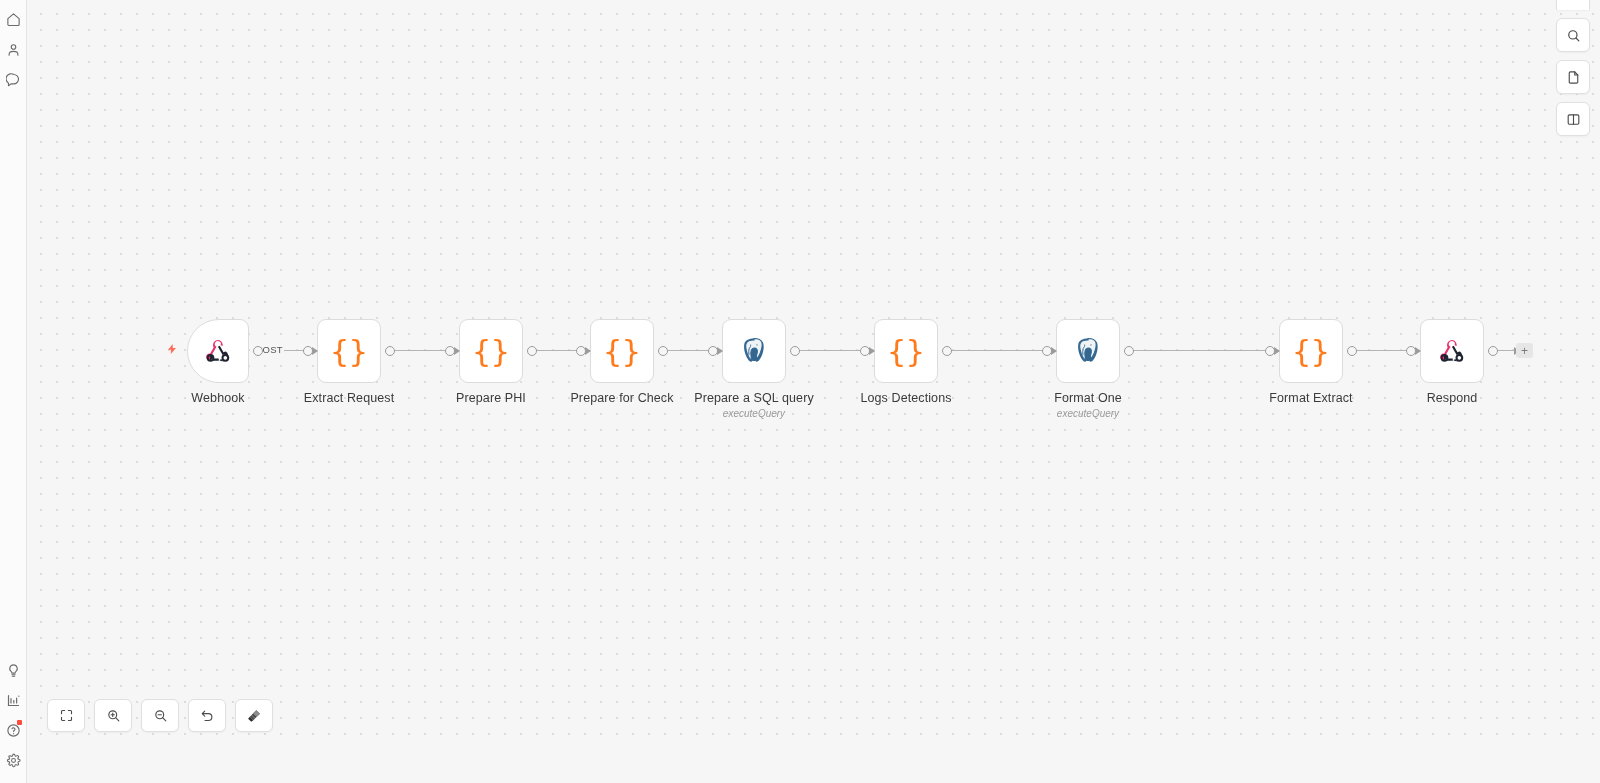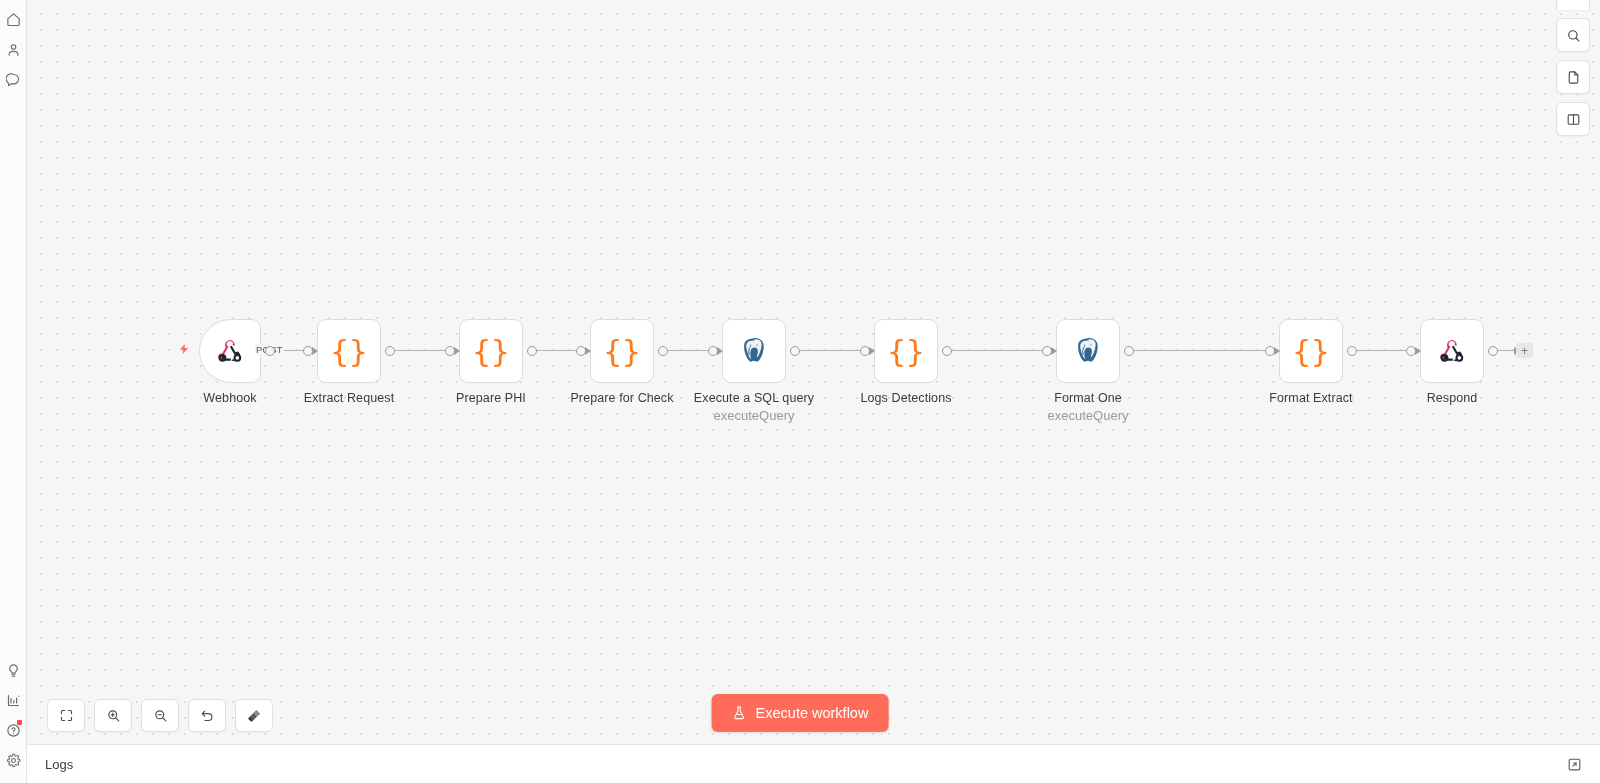--- a/index.html
+++ b/index.html
@@ -66,21 +66,21 @@
     width: 62px;
     border-radius: 32px 9px 9px 32px;
   }
   .node-label {
     position: absolute; top: 72px; left: 50%; transform: translateX(-50%);
     white-space: nowrap; font-size: 12.5px; color: #3b3b3b; text-align: center;
     letter-spacing: .1px;
   }
   .node-sub {
     position: absolute; top: 89px; left: 50%; transform: translateX(-50%);
-    white-space: nowrap; font-size: 13px; color: #9a9a9a; text-align: center;
+    white-space: nowrap; font-size: 10px; color: #9a9a9a; text-align: center; font-style: italic;
   }
   .brace { font-size: 31px; color: #ff7a1a; font-family: "DejaVu Sans Mono", monospace; line-height: 1; font-weight: 400; }
 
   
   .ep {
     position: absolute; top: 50%; width: 10px; height: 10px;
     border: 1.4px solid #9b9b9b; border-radius: 50%; background: #f6f6f6;
     transform: translateY(-50%); z-index: 6;
   }
   .ep.out { right: -15px; }
@@ -221,21 +221,21 @@
     <div class="conn" style="left:359px;width:73px;"></div>
     <div class="conn" style="left:501px;width:62px;"></div>
     <div class="conn" style="left:632px;width:63px;"></div>
     <div class="conn" style="left:764px;width:83px;"></div>
     <div class="conn" style="left:916px;width:113px;"></div>
     <div class="conn" style="left:1098px;width:154px;"></div>
     <div class="conn" style="left:1321px;width:72px;"></div>
     <div class="conn" style="left:1462px;width:30px;background:#b4b4b4;"></div>
     <div class="plus-btn" style="left:1489px;">+</div>
 
-    <div class="node-wrap" style="left:172px;top:319px;">
+    <div class="node-wrap" style="left:160px;top:319px;">
       <div class="node-box trigger">
         <span class="trig-bolt">
           <svg width="12" height="14" viewBox="0 0 24 24" fill="#ff6d5a">
               <path d="M13.5 2 4 13.5h6L9.5 22 20 10.2h-6.6z"></path>
             </svg>
         </span>
         <svg width="30" height="30" viewBox="0 0 24 24">
           <path d="M12 3.2a4 4 0 0 0-3.5 5.9l-2.9 5a2.6 2.6 0 1 0 1.5.9l3.7-6.4a2.4 2.4 0 1 1 3.3-1.3l1.6.7A4 4 0 0 0 12 3.2z" fill="#e6336e"></path>
           <path d="M18.4 12.3a4 4 0 0 0-2 .6l-3-5.2-1.5.9 3.8 6.6a2.4 2.4 0 1 1-1.1 3.2l-1.5.9a4 4 0 1 0 5.3-7z" fill="#1f2430"></path>
           <path d="M5.6 14.6a2.6 2.6 0 0 1 .5 5.1h6.5v-1.8H7.6a4.4 4.4 0 0 1-2 1.6z" fill="#1f2430"></path>
@@ -281,21 +281,21 @@
           <path d="M12 3.2c-3.3 0-5.8 1.2-6.4 3.1-.6 2 .1 5.3 1.1 8 .6 1.5 1.3 3 2.1 3.9.3.4.6.6.8.6.2 0 .3-.3.3-.8 0-.4-.1-.9-.2-1.5-.3-1.8-.3-3.6.1-4.9.3-1 .8-1.6 1.5-1.8.3-.1.6-.1.9-.1.8 0 1.6.3 2 .8.5.6.6 1.5.4 2.6-.2 1.1-.6 2.2-.7 3.1-.1.8 0 1.4.4 1.4.2 0 .5-.2.8-.6.8-.9 1.5-2.4 2.1-3.9 1-2.7 1.7-6 1.1-8-.6-1.9-3-3.1-6.3-3.1z" fill="#fff" opacity=".92"></path>
           <path d="M12 3.2c-3.3 0-5.8 1.2-6.4 3.1-.6 2 .1 5.3 1.1 8 .6 1.5 1.3 3 2.1 3.9.3.4.6.6.8.6.2 0 .3-.3.3-.8 0-.4-.1-.9-.2-1.5-.3-1.8-.3-3.6.1-4.9.3-1 .8-1.6 1.5-1.8.3-.1.6-.1.9-.1.8 0 1.6.3 2 .8.5.6.6 1.5.4 2.6-.2 1.1-.6 2.2-.7 3.1-.1.8 0 1.4.4 1.4.2 0 .5-.2.8-.6.8-.9 1.5-2.4 2.1-3.9 1-2.7 1.7-6 1.1-8-.6-1.9-3-3.1-6.3-3.1z" fill="none" stroke="#336791" stroke-width=".9"></path>
           <path d="M9.6 8.4c-.7.2-1.2.8-1.5 1.8-.4 1.3-.4 3.1-.1 4.9" fill="none" stroke="#336791" stroke-width=".8"></path>
           <circle cx="9.3" cy="7.3" r=".5" fill="#336791"></circle>
           <circle cx="14.4" cy="7.1" r=".45" fill="#336791"></circle>
           <path d="M10.3 16.6c1 .2 2 .2 2.9 0" fill="none" stroke="#336791" stroke-width=".8" stroke-linecap="round"></path>
         </svg>
         <span class="ep in"></span>
         <span class="ep out"></span>
       </div>
-      <div class="node-label">Execute a SQL query</div>
+      <div class="node-label">Prepare a SQL query</div>
       <div class="node-sub">executeQuery</div>
     </div>
 
     <div class="node-wrap" style="left:847px;top:319px;">
       <div class="node-box">
         <span class="brace">{}</span>
         <span class="ep in"></span>
         <span class="ep out"></span>
       </div>
       <div class="node-label">Logs Detections</div>
@@ -377,35 +377,15 @@
     <div class="bt-btn" title="Tidy up workflow">
       <svg width="16" height="16" viewBox="0 0 24 24">
         <path d="M15.5 3.2 20.8 8.5 11 18.3 5.7 13z" fill="#4a4a4a"></path>
         <path d="M15.5 3.2 20.8 8.5 16.6 12.7 11.3 7.4z" fill="#8d8d8d"></path>
         <path d="M5.7 13 11 18.3l-3 2.5-4.8-4.8z" fill="#2e2e2e"></path>
         <path d="M8.2 10.5 13.5 15.8M11 7.8l5.3 5.3" stroke="#fff" stroke-width=".9" opacity=".55"></path>
       </svg>
     </div>
   </div>
 
-  <button id="execute-btn">
-    <span style="display:flex;">
-      <svg width="15" height="16" viewBox="0 0 24 24" fill="none" stroke="#fff" stroke-width="1.7" stroke-linecap="round" stroke-linejoin="round">
-          <path d="M9.5 2.5h5"></path>
-          <path d="M10.3 2.5v6.2L5.2 18a2 2 0 0 0 1.7 3h10.2a2 2 0 0 0 1.7-3l-5.1-9.3V2.5"></path>
-          <path d="M7.6 14.5h8.8"></path>
-        </svg>
-    </span>
-    <span>Execute workflow</span>
-  </button>
-
-  <div id="logs-bar">
-    <span id="logs-label">Logs</span>
-    <span id="logs-expand" title="Expand logs">
-      <svg width="15" height="15" viewBox="0 0 24 24" fill="none" stroke="currentColor" stroke-width="1.8" stroke-linecap="round" stroke-linejoin="round">
-          <rect x="3.5" y="3.5" width="17" height="17" rx="2.2"></rect>
-          <path d="M14.5 9.5 9.5 14.5"></path>
-          <path d="M14.5 9.5h-4M14.5 9.5v4"></path>
-        </svg>
-    </span>
-  </div>
+
 
 </div>
 
 </body></html>

